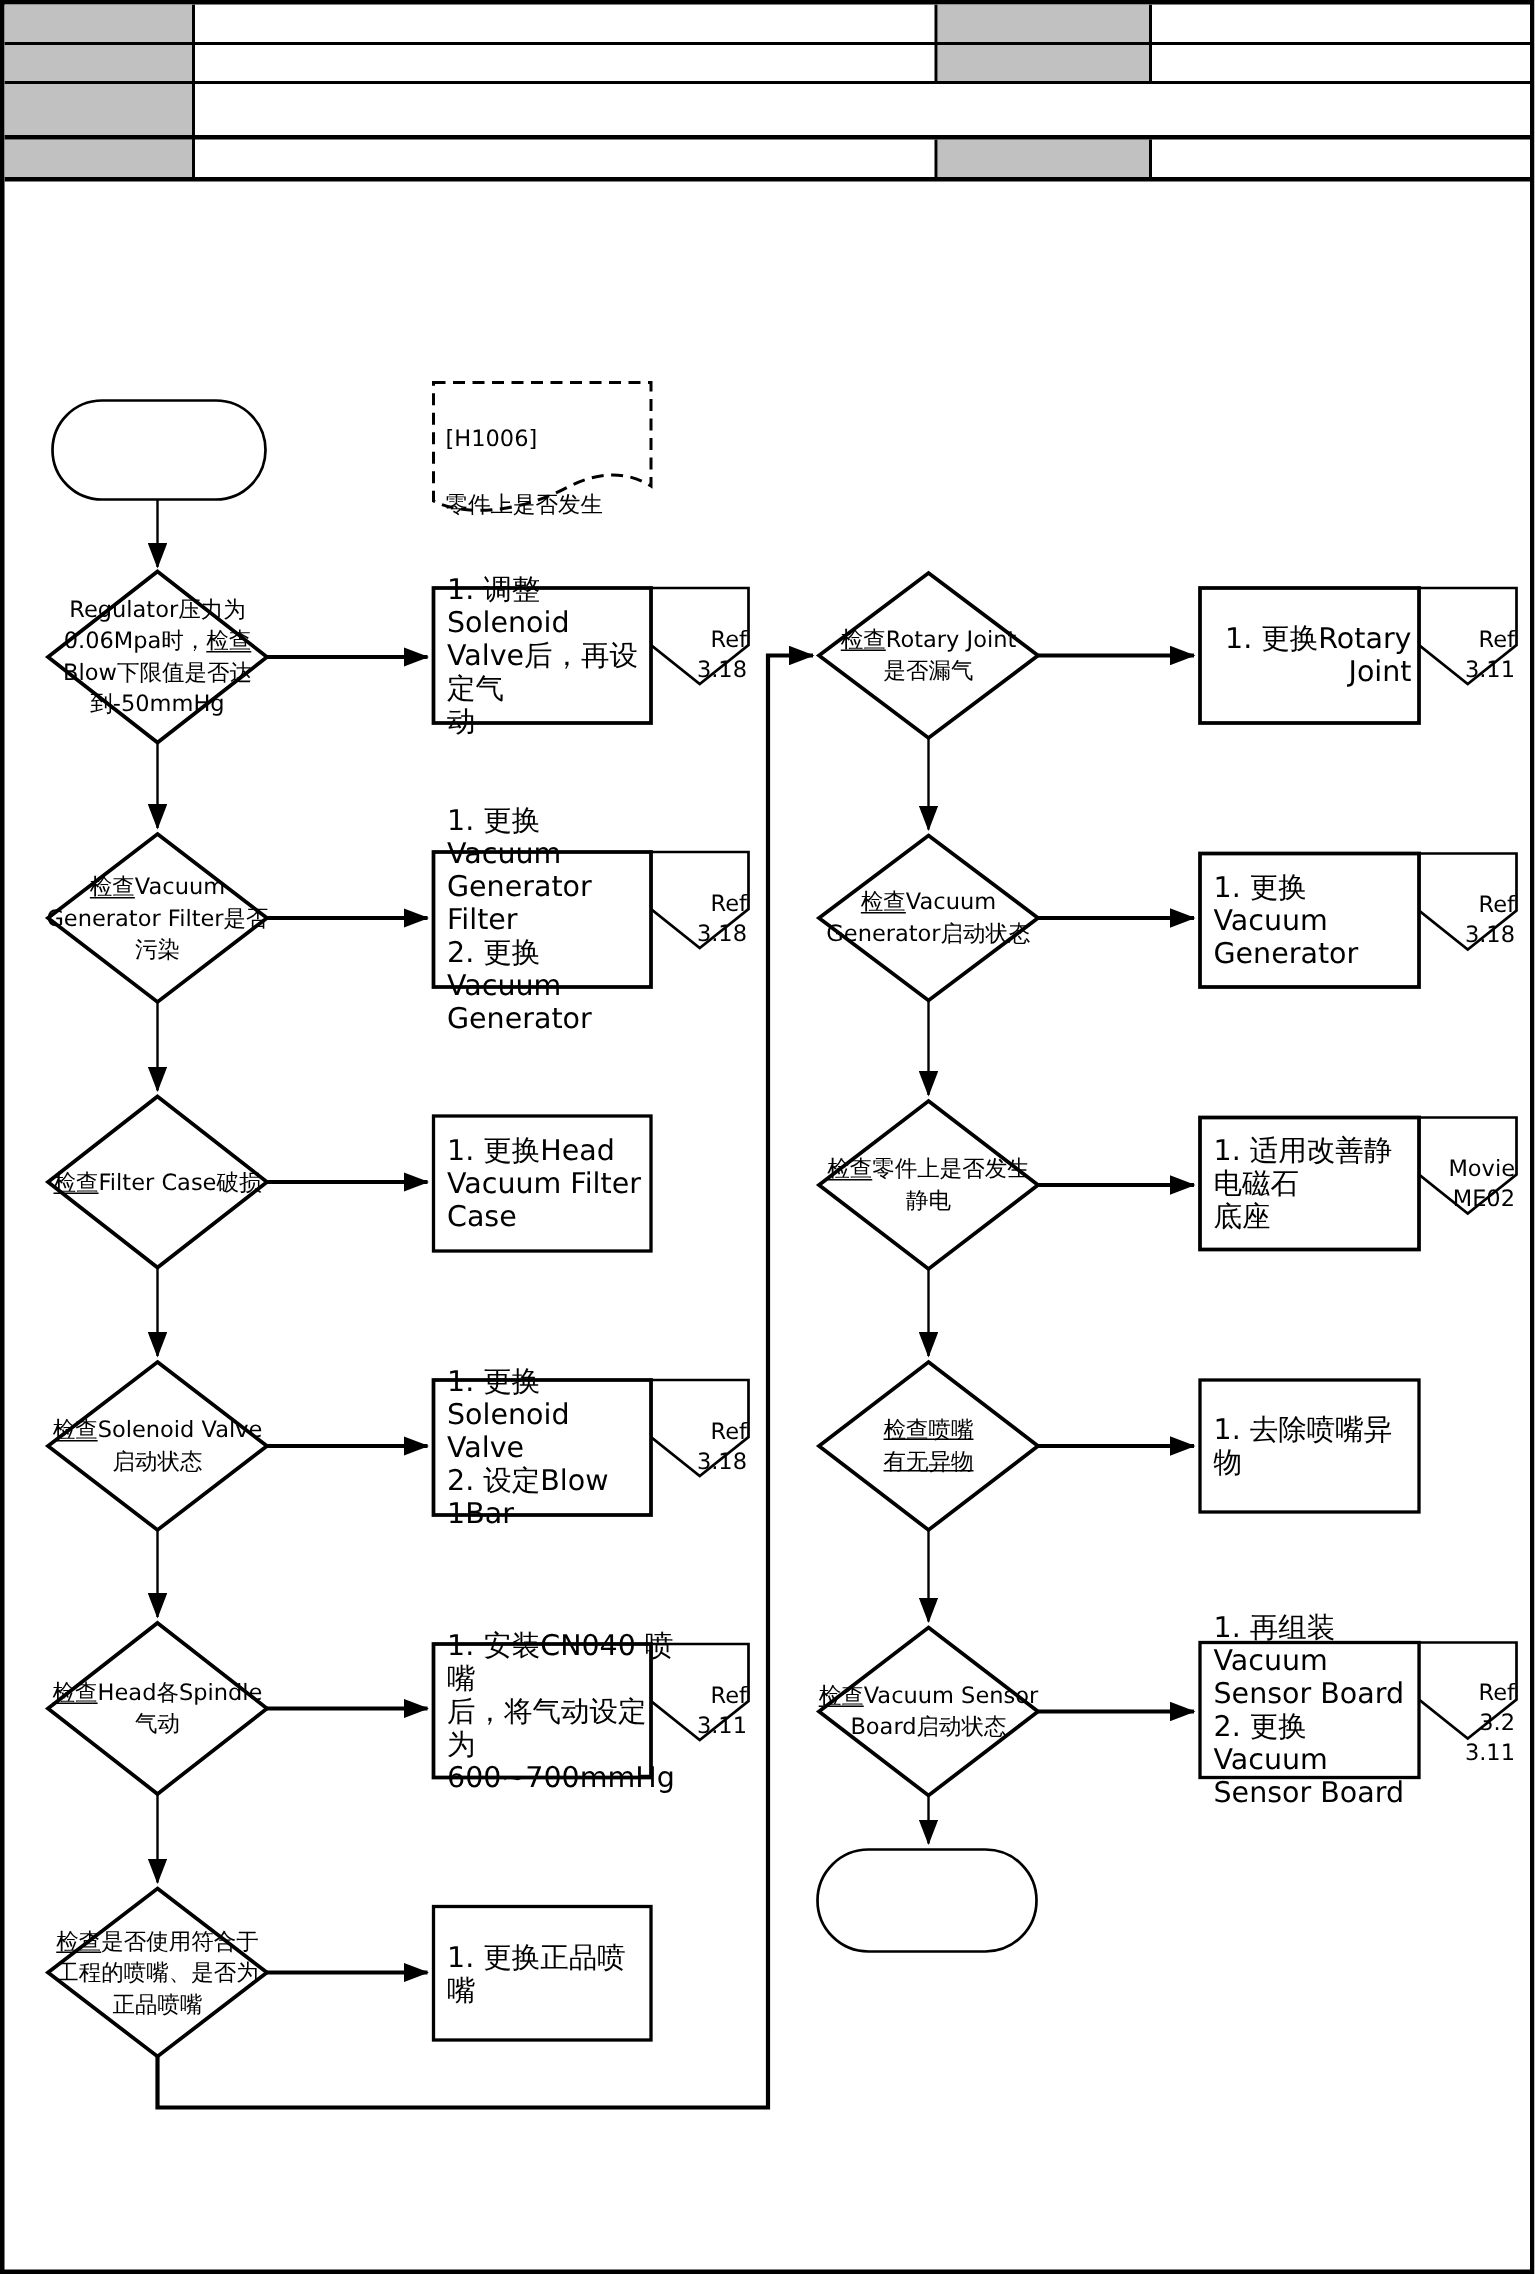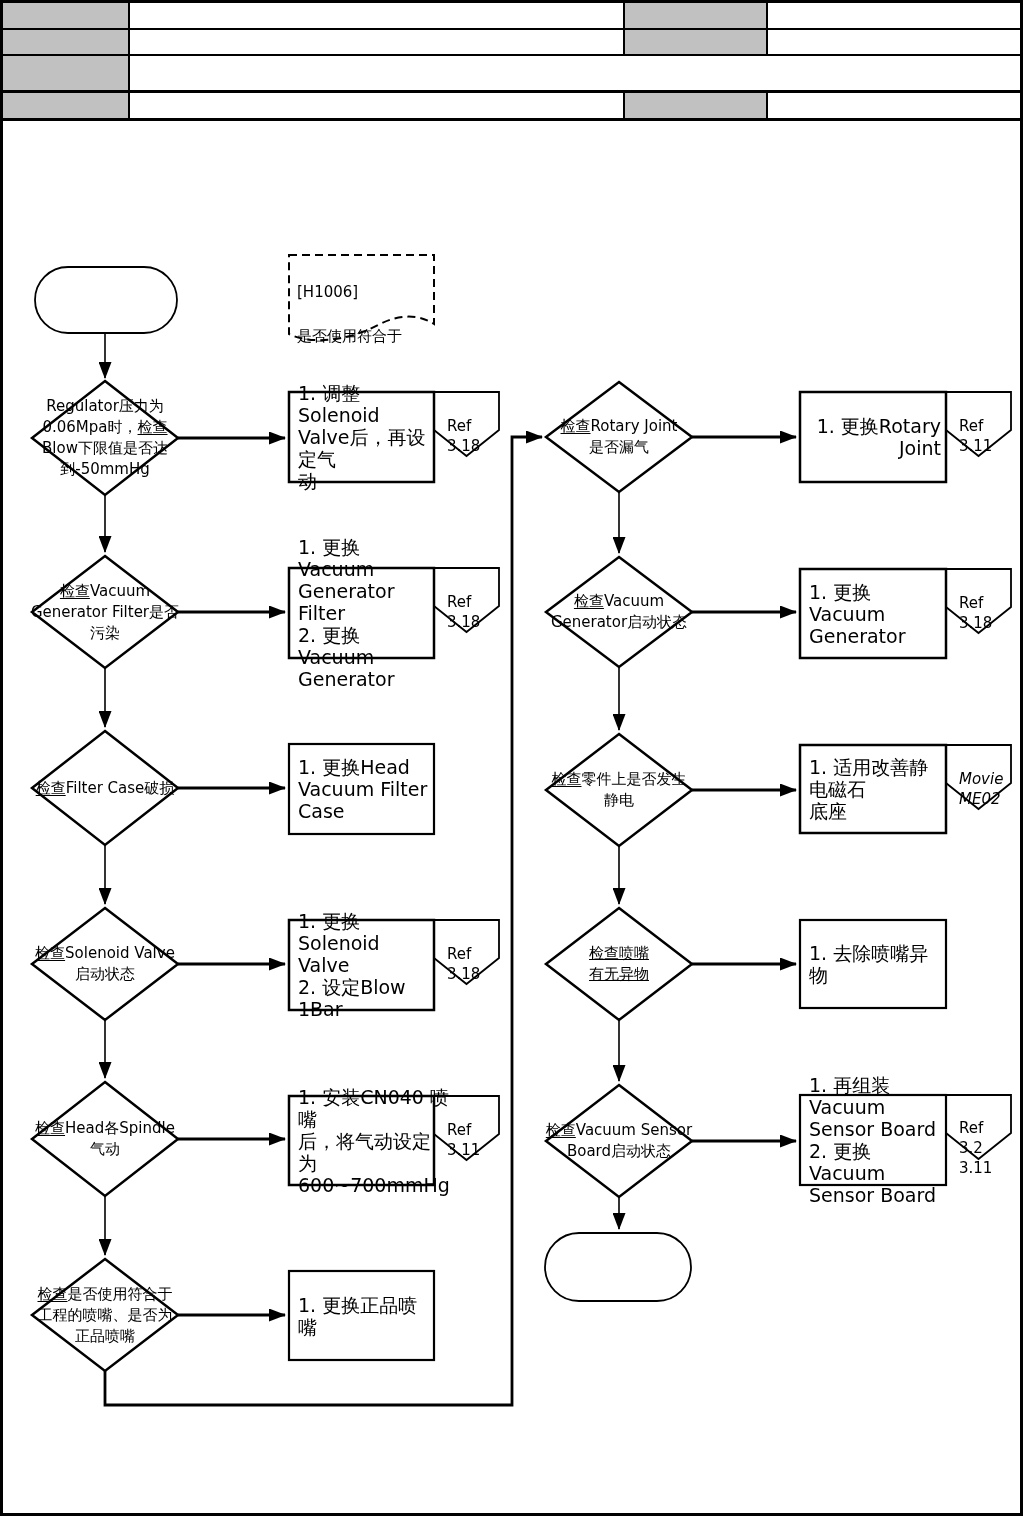--- a/index.html
+++ b/index.html
@@ -16,23 +16,22 @@
   .shape{fill:#ffffff;stroke:#000000;}
   .dtext{
     position:absolute;display:flex;align-items:center;justify-content:center;
     text-align:center;font-size:15px;line-height:21px;white-space:pre-line;
   }
   .btext{
     position:absolute;display:flex;align-items:center;justify-content:flex-start;
     text-align:left;font-size:19px;line-height:22px;white-space:pre-line;
   }
   .tagtext{
-    position:absolute;text-align:left;font-size:15px;line-height:20px;
+    position:absolute;text-align:right;font-size:15px;line-height:20px;
     white-space:pre-line;
-    margin-left:12px;
   }
   .note{position:absolute;font-size:15px;line-height:22px;white-space:pre-line;}
   .u{text-decoration:underline;text-underline-offset:2px;}
 </style>
 </head>
 <body>
 
 <div class="page">
 
   <div class="abs gray" style="left:0;top:0;width:125px;height:25px;"></div>
@@ -124,21 +123,21 @@
     <rect class="shape" stroke-width="2.2" x="286" y="1268" width="145" height="89"></rect>
     <rect class="shape" stroke-width="2.5" x="797" y="389" width="146" height="90"></rect>
     <rect class="shape" stroke-width="2.5" x="797" y="566" width="146" height="89"></rect>
     <rect class="shape" stroke-width="2.5" x="797" y="742" width="146" height="88"></rect>
     <rect class="shape" stroke-width="2.2" x="797" y="917" width="146" height="88"></rect>
     <rect class="shape" stroke-width="2.2" x="797" y="1092" width="146" height="90"></rect>
   </svg>
 
   <div class="note" style="left:294px;top:256px;width:135px;">
     <div>[H1006]</div>
-    <div>是否使用符合于</div>
+    <div>零件上是否发生</div>
   </div>
 
   <div class="dtext" style="left:17px;top:385px;width:170px;height:100px;">
     <div><span>Regulator压力为
 0.06Mpa时，</span><span class="u">检查</span><span>
 Blow下限值是否达
 到-50mmHg</span></div>
   </div>
   <div class="dtext" style="left:17px;top:559px;width:170px;height:100px;">
     <div><span></span><span class="u">检查</span><span>Vacuum
@@ -222,21 +221,21 @@
   </div>
   <div class="tagtext" style="left:432px;top:1097px;width:63px;">
     <div>Ref</div><div>3.11</div>
   </div>
   <div class="tagtext" style="left:944px;top:393px;width:63px;">
     <div>Ref</div><div>3.11</div>
   </div>
   <div class="tagtext" style="left:944px;top:570px;width:63px;">
     <div>Ref</div><div>3.18</div>
   </div>
-  <div class="tagtext" style="left:944px;top:746px;width:63px;font-style:italic;">
+  <div class="tagtext" style="left:944px;top:746px;width:63px;">
     <div>Movie</div><div>ME02</div>
   </div>
   <div class="tagtext" style="left:944px;top:1095px;width:63px;">
     <div>Ref</div><div>3.2
 3.11</div>
   </div>
 
 </div>
 
 </body></html>

